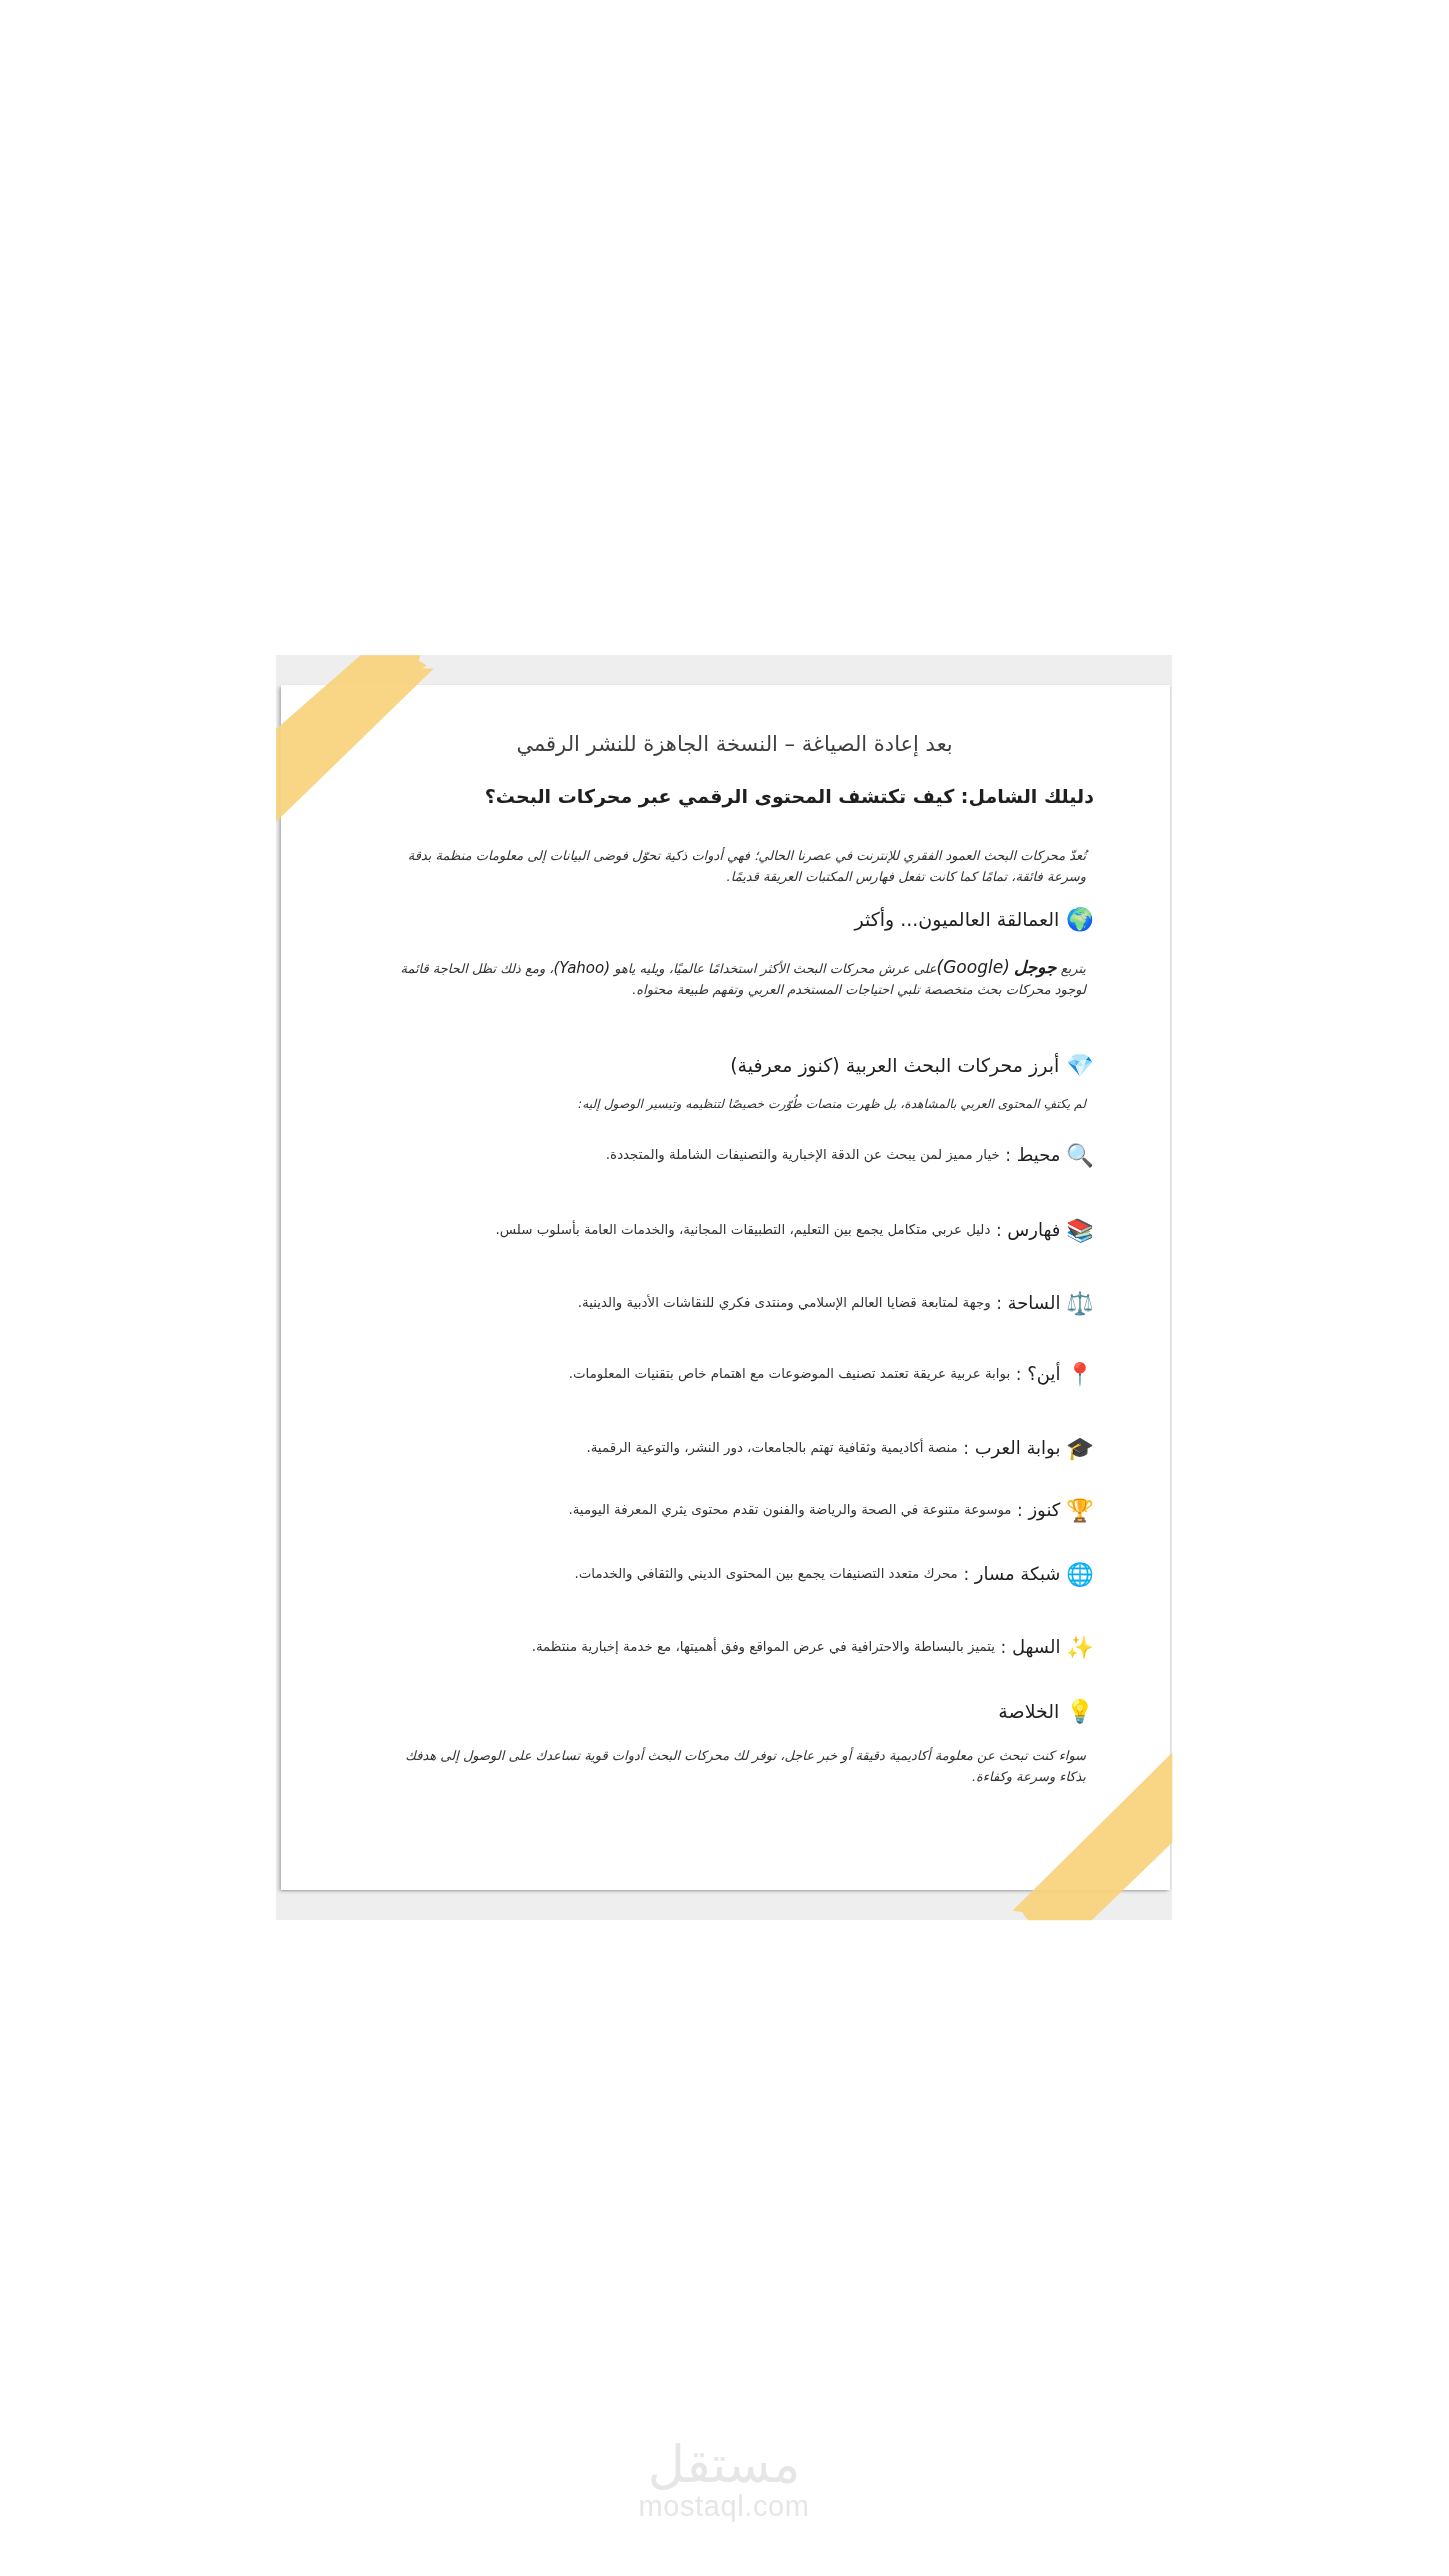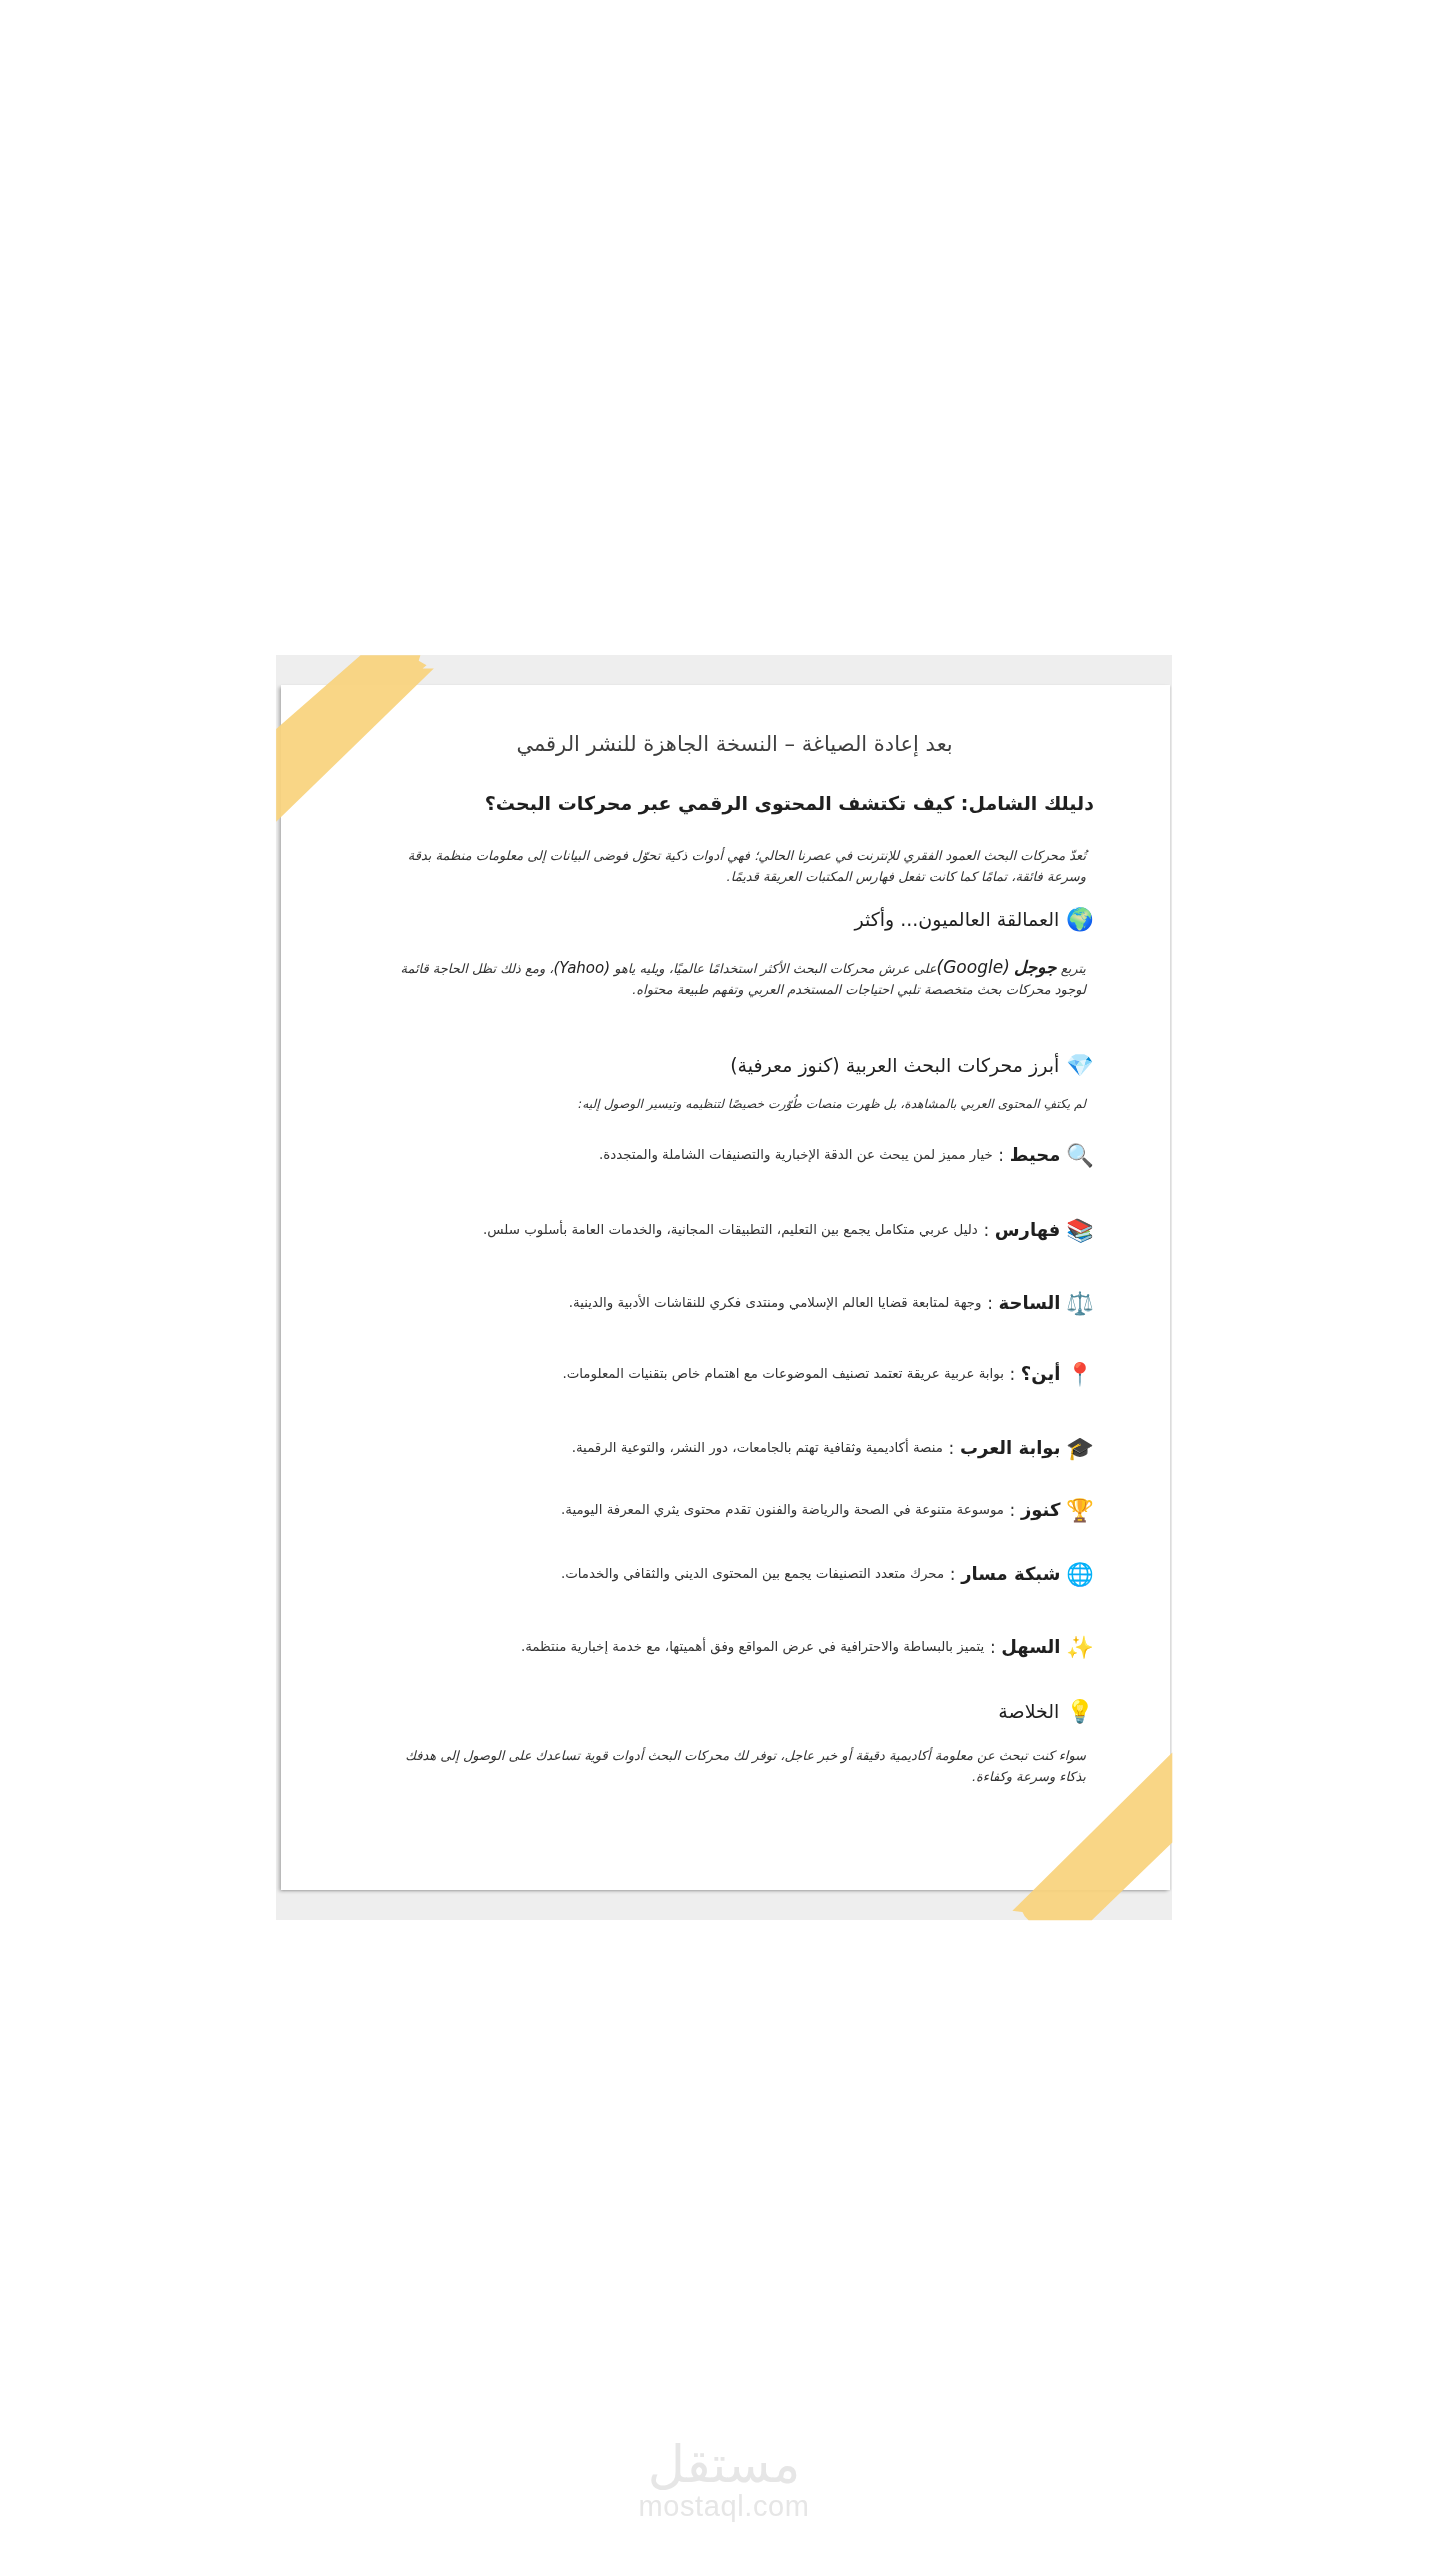--- a/index.html
+++ b/index.html
@@ -26,21 +26,21 @@
   .doc-title {
     text-align: center; font-size: 21px; font-weight: normal; color: #404040;
     margin: 0; position: absolute; top: 4.5px; left: 0; right: 0;
   }
   .abs { position: absolute; right: 0; left: 0; }
   .h2 { font-size: 19px; color: #1f1f1f; margin: 0; line-height: 26px; }
   .h3 { font-size: 19px; color: #1f1f1f; margin: 0; line-height: 28px; display: flex; align-items: center; gap: 6.7px; }
   .p  { font-size: 13px; line-height: 21px; color: #333; margin: 8px; font-style: italic; }
   .emoji { font-size: 22.4px; line-height: 1; display: inline-block; width: 28px; text-align: center; }
   .item { display: flex; align-items: center; gap: 5.6px; font-size: 13.4px; color: #333; line-height: 28px; }
-  .item .name { font-size: 18px; color: #1f1f1f; font-weight: bold; }
+  .item .name { font-size: 18px; color: #1f1f1f; font-weight: normal; }
   .item .sep { font-size: 17px; }
   .latin { font-size: 17px; color: #222; }
   .watermark {
     position: absolute; left: 632px; top: 2437px; width: 184px; text-align: center;
     color: #e6e6e6; direction: rtl;
   }
   .wm-ar { font-size: 51px; font-weight: normal; line-height: 56px; font-family: "DejaVu Sans", sans-serif; }
   .wm-en { direction: ltr; font-size: 29px; line-height: 26px; font-family: "Liberation Sans", sans-serif; letter-spacing: 0.6px; }
 </style>
 </head>
@@ -51,21 +51,21 @@
 
 <svg class="tape" width="1449" height="2576" viewBox="0 0 2592 4608">
   <polygon points="645,1172 752,1172 749,1182 763,1190 756,1196 776,1196 494,1470 494,1304" fill="#f9d27c" fill-opacity="0.92"></polygon>
   <polygon points="2097,3135 2097,3296 1953,3435 1840,3435 1833,3428 1829,3420 1811,3418" fill="#f9d27c" fill-opacity="0.92"></polygon>
 </svg>
 
 <div class="content">
 
   <h1 class="doc-title">بعد إعادة الصياغة – النسخة الجاهزة للنشر الرقمي</h1>
 
-  <h2 class="h2 abs" style="top:63px;text-align:right;">دليلك الشامل: كيف تكتشف المحتوى الرقمي عبر محركات البحث؟</h2>
+  <h2 class="h2 abs" style="top:56px;text-align:right;">دليلك الشامل: كيف تكتشف المحتوى الرقمي عبر محركات البحث؟</h2>
 
   <p class="p abs" style="top:110px;">تُعدّ محركات البحث العمود الفقري للإنترنت في عصرنا الحالي؛ فهي أدوات ذكية تحوّل فوضى البيانات إلى معلومات منظمة بدقة وسرعة فائقة، تمامًا كما كانت تفعل فهارس المكتبات العريقة قديمًا.</p>
 
   <div class="h3 abs" style="top:178px;">
     <span class="emoji">🌍</span>
     <span>العمالقة العالميون... وأكثر</span>
   </div>
 
   <p class="p abs" style="top:222px;">
     <span>يتربع</span>

